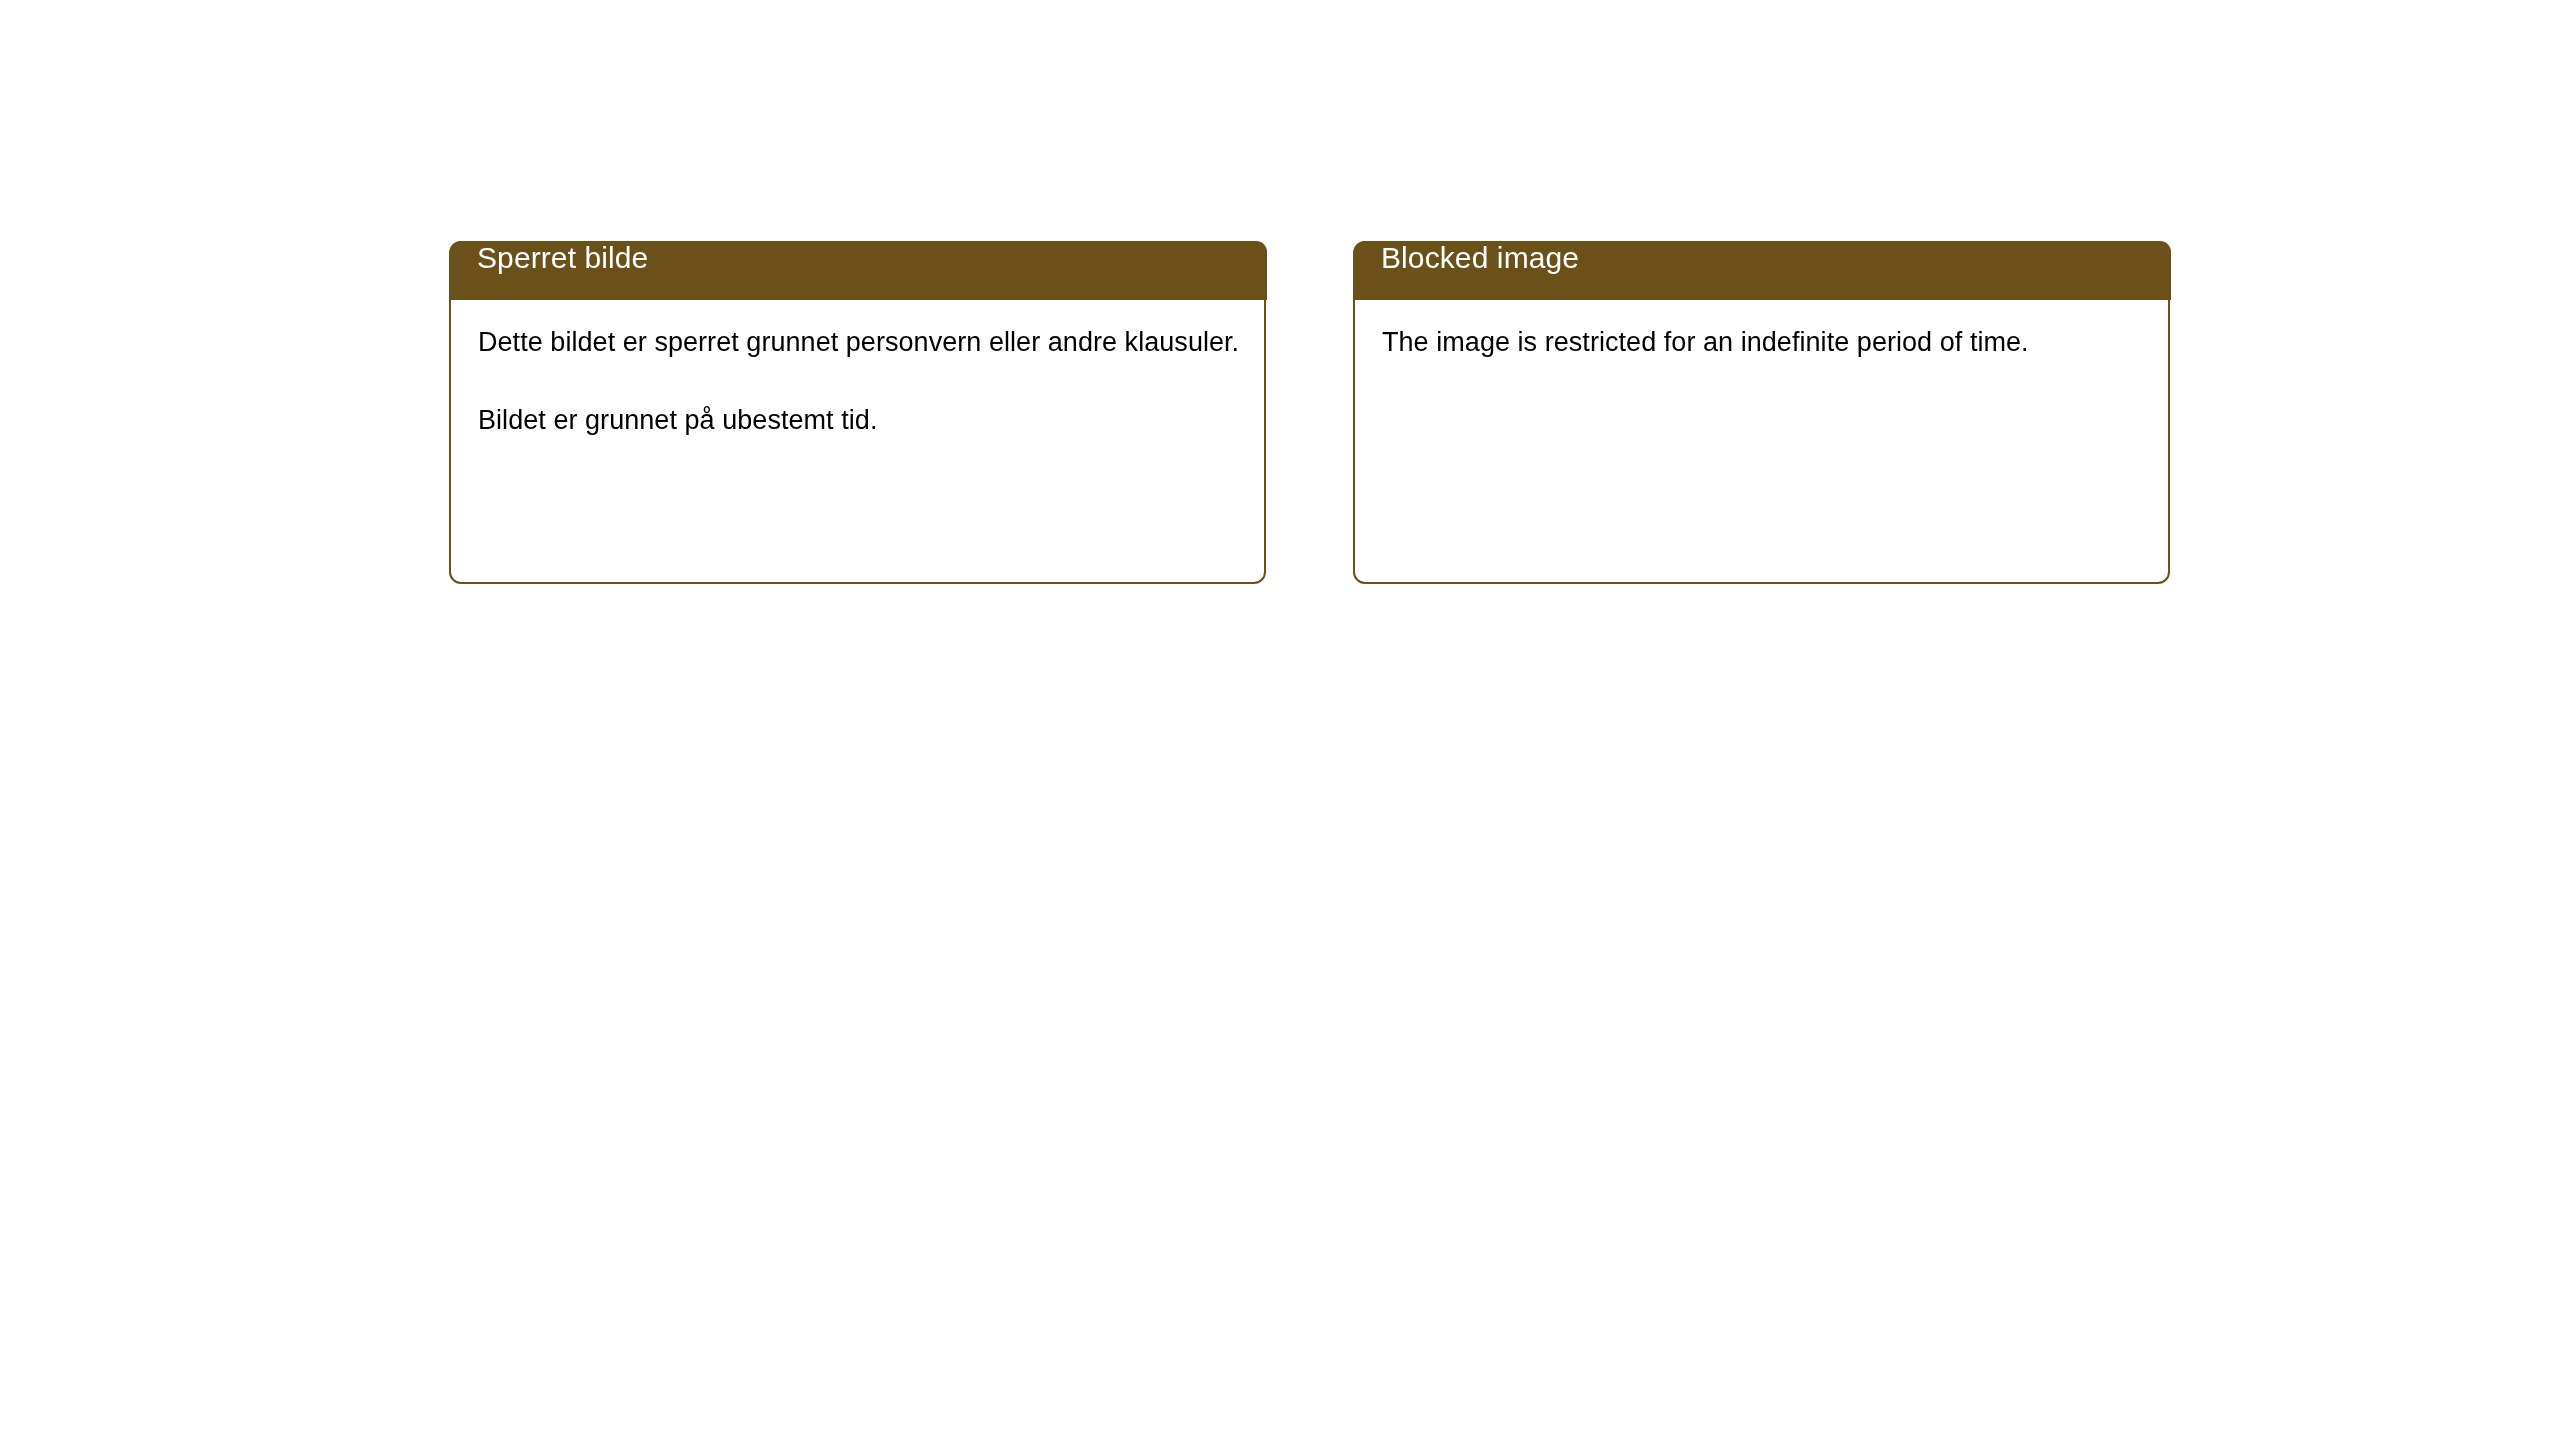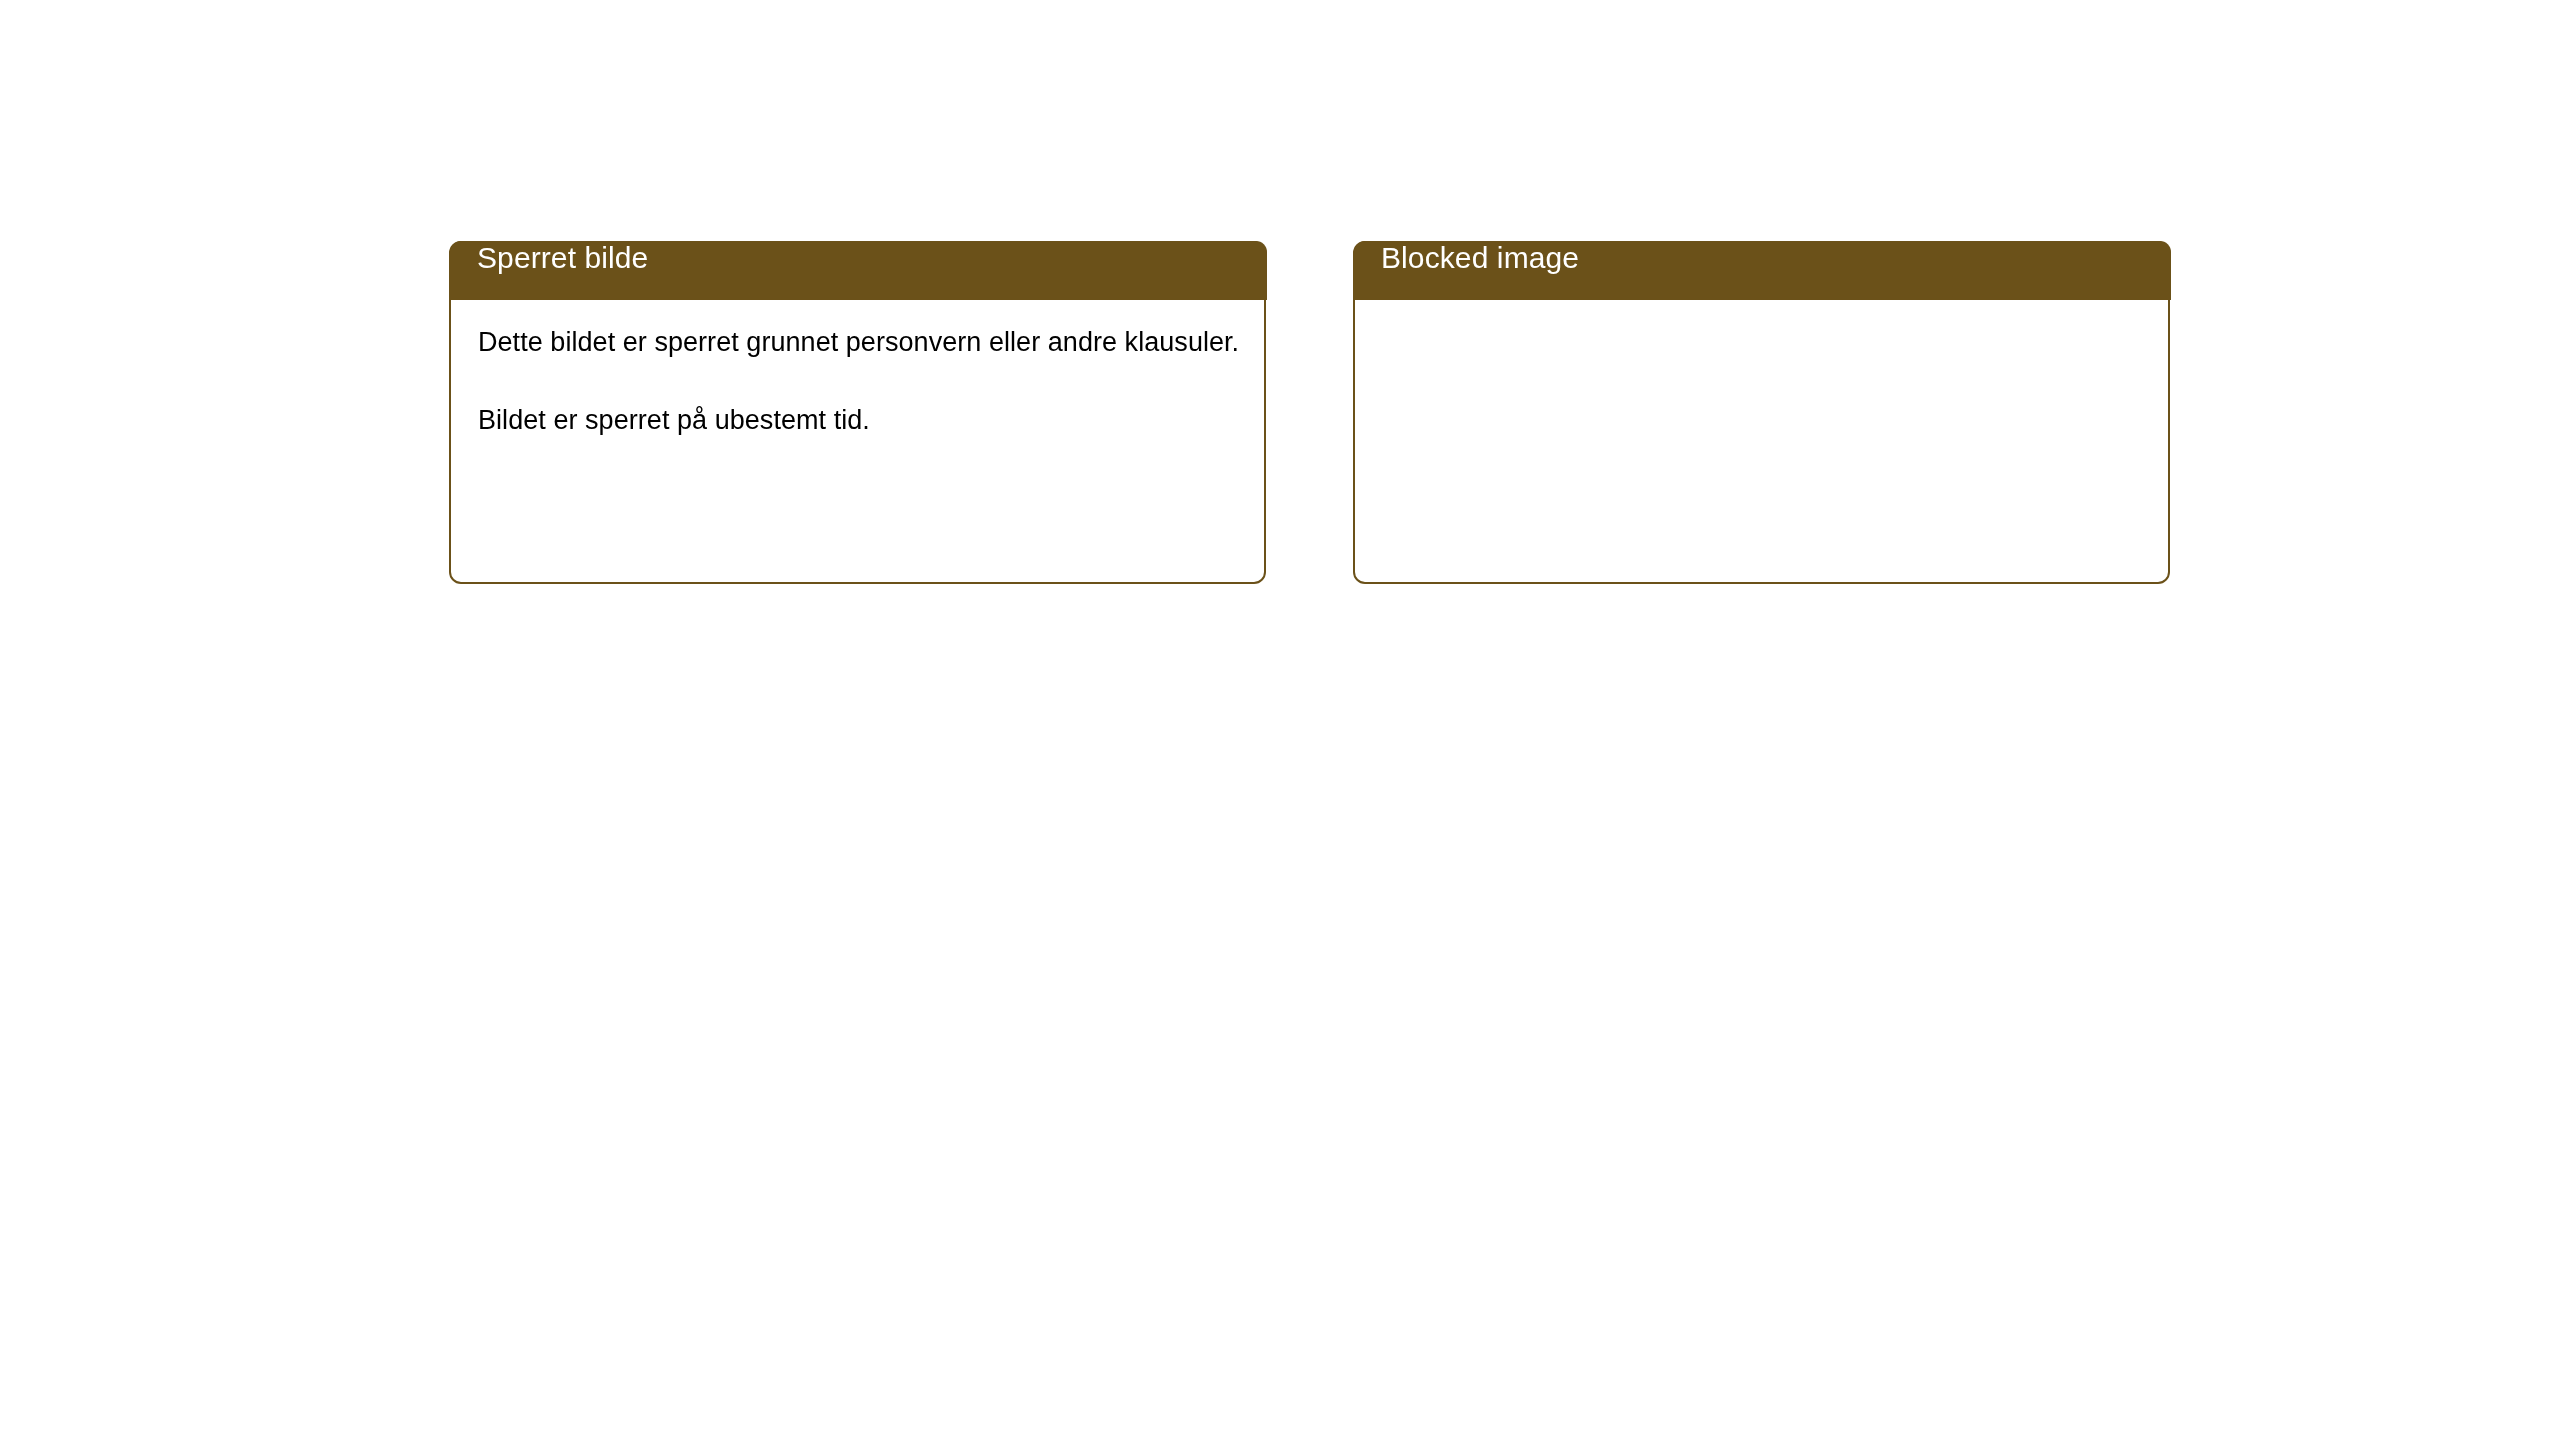--- a/index.html
+++ b/index.html
@@ -97,25 +97,26 @@
 <body>
 
 <div class="stage">
 
   <section class="notice-card card-no">
     <div class="notice-header">
       <span class="notice-title">Sperret bilde</span>
     </div>
     <div class="notice-body">
       <p class="notice-paragraph">Dette bildet er sperret grunnet personvern eller andre klausuler.</p>
-      <p class="notice-paragraph">Bildet er sperret på ubestemt tid.</p>
+      <p class="notice-paragraph">Bildet er grunnet på ubestemt tid.</p>
     </div>
   </section>
 
   <section class="notice-card card-en">
     <div class="notice-header">
       <span class="notice-title">Blocked image</span>
     </div>
     <div class="notice-body">
+      <p class="notice-paragraph">The image is restricted for an indefinite period of time.</p>
     </div>
   </section>
 
 </div>
 
 </body></html>

